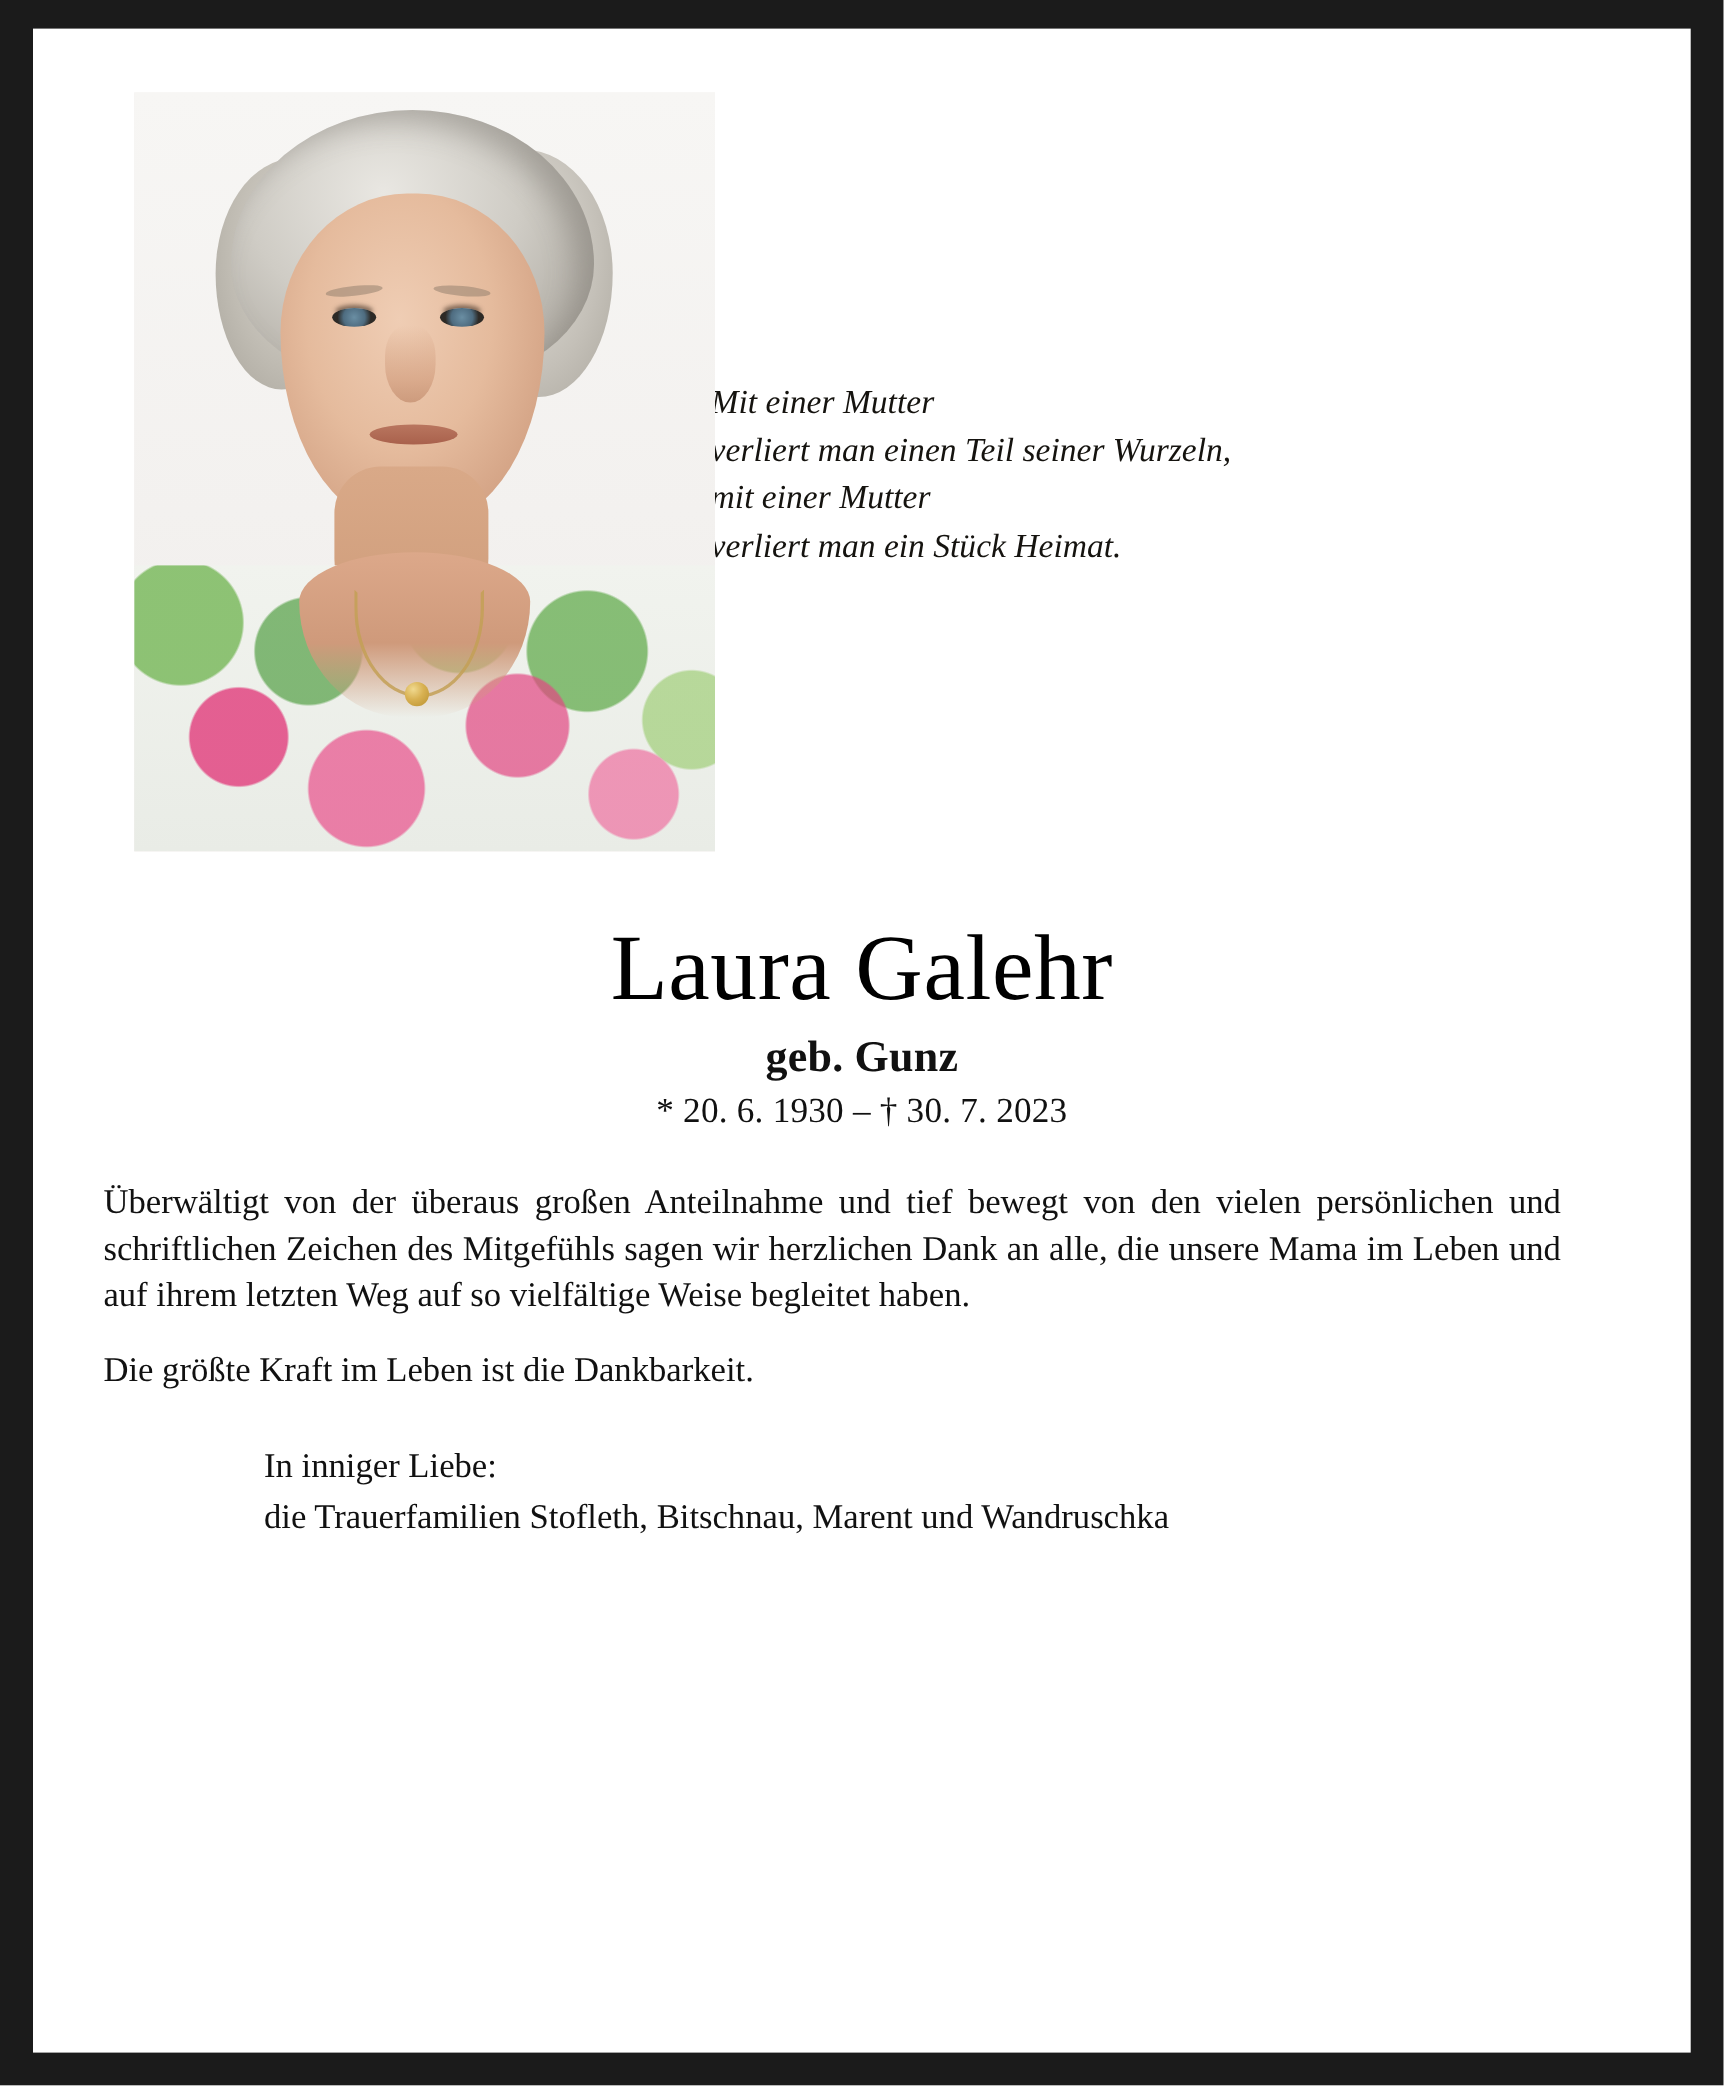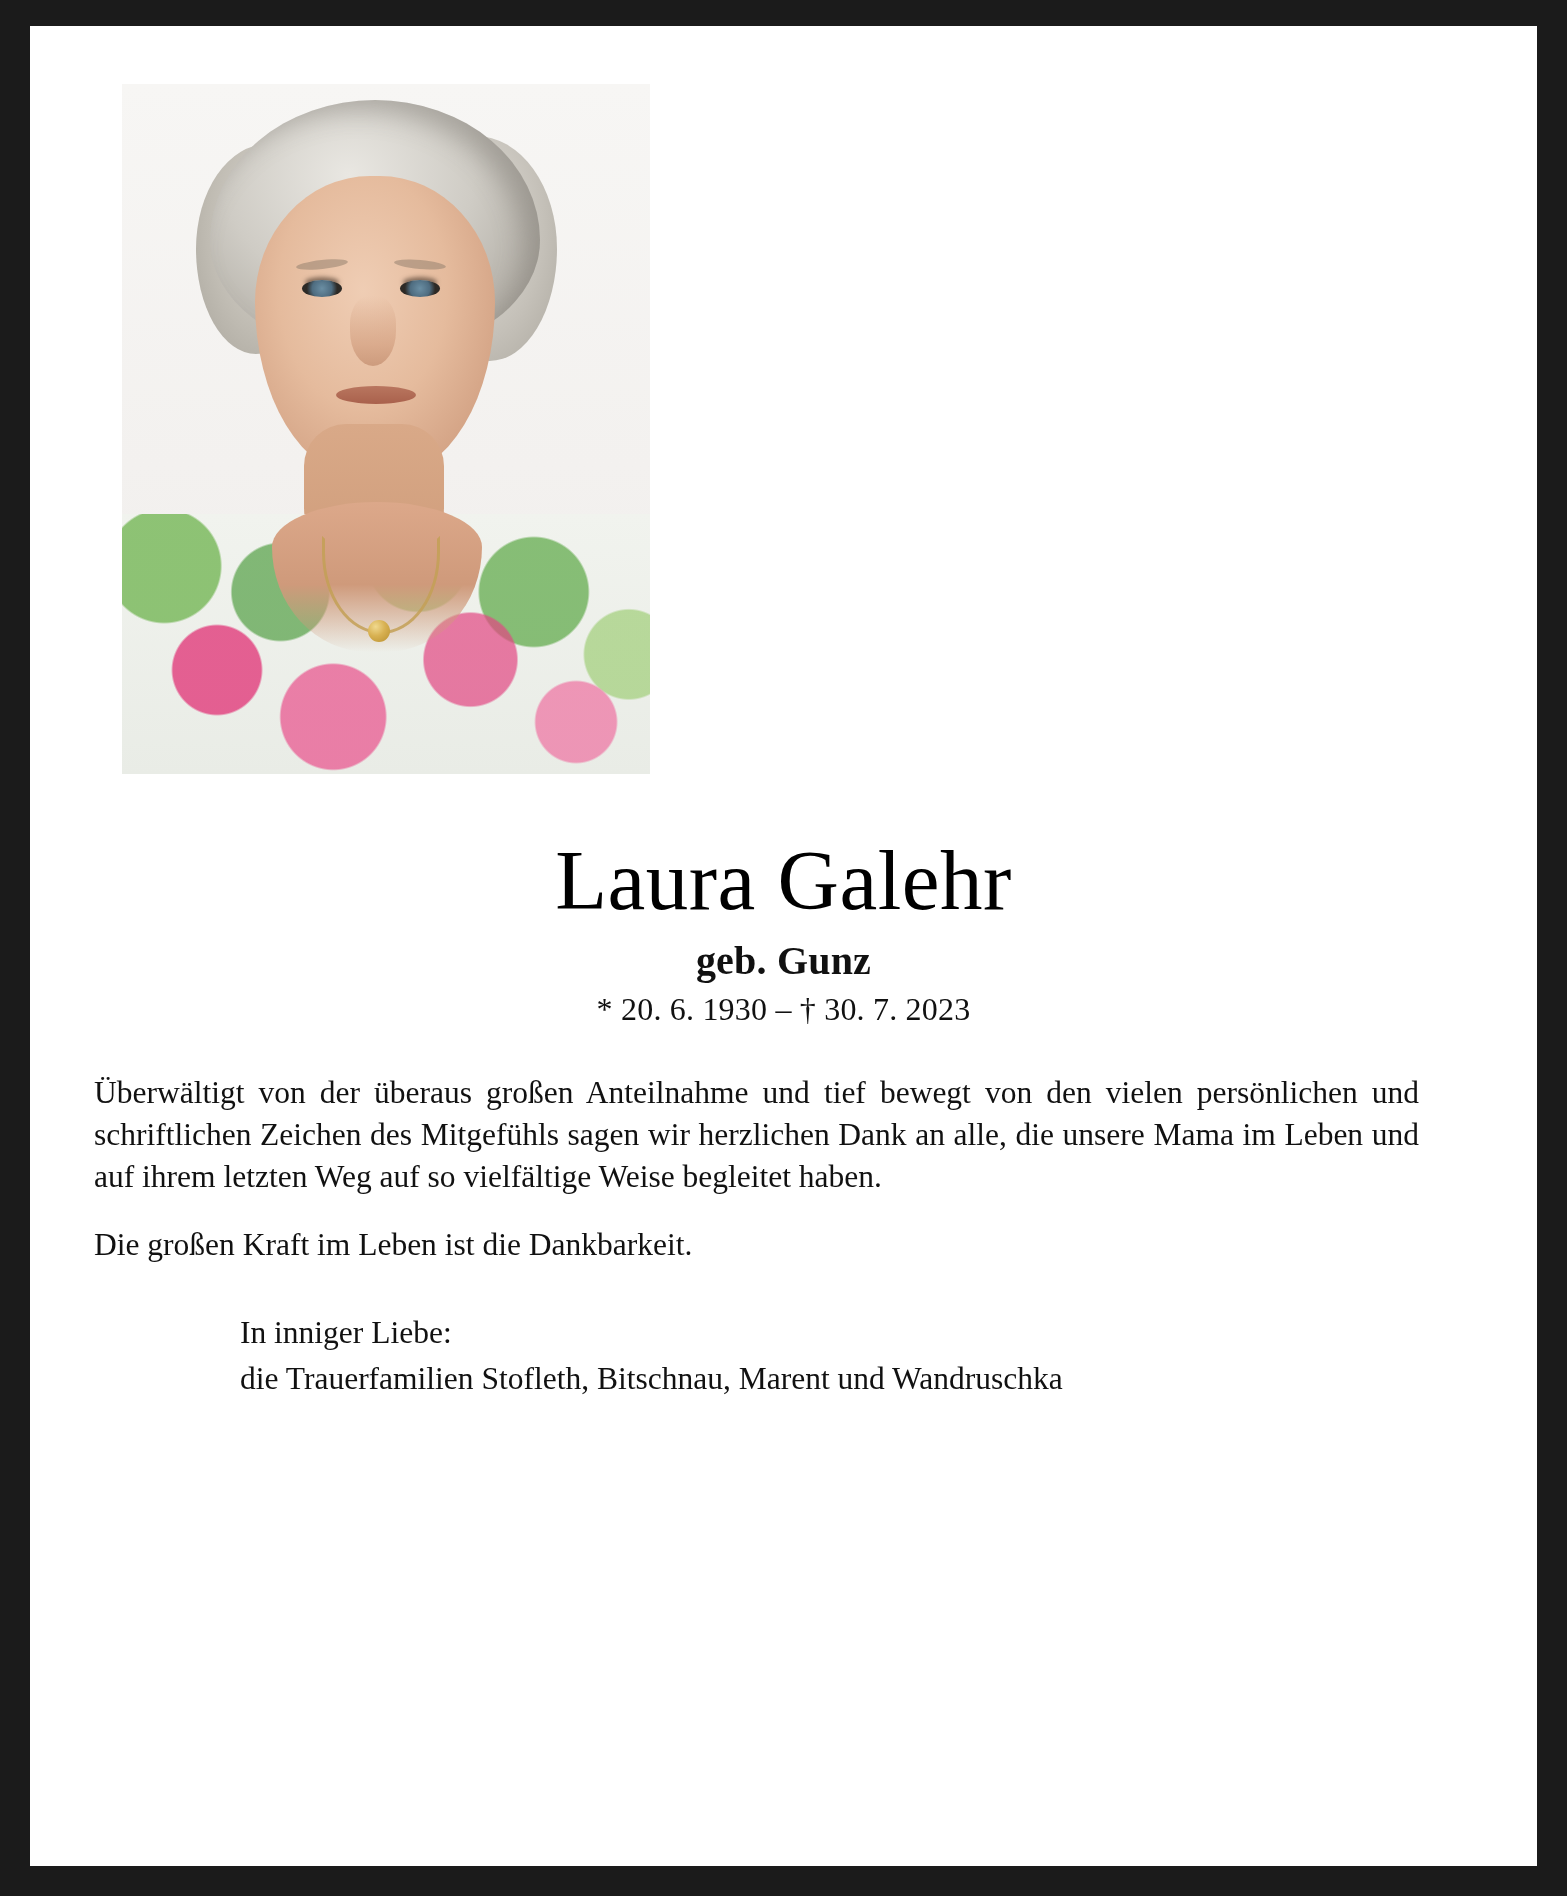--- a/index.html
+++ b/index.html
@@ -254,31 +254,35 @@
           <div class="ph-nose"></div>
           <div class="ph-mouth"></div>
           <div class="ph-neck"></div>
           <div class="ph-body"></div>
           <div class="ph-collar"></div>
           <div class="ph-chain"></div>
           <div class="ph-pendant"></div>
         </div>
       </div>
 
+      <div class="motto">Mit einer Mutter
+verliert man einen Teil seiner Wurzeln,
+mit einer Mutter
+verliert man ein Stück Heimat.</div>
     </div>
 
     <div class="name-block">
       <div class="name">Laura Galehr</div>
       <div class="maiden">geb. Gunz</div>
       <div class="dates">* 20. 6. 1930 – † 30. 7. 2023</div>
     </div>
 
     <div class="body-text">
       <p class="para">Überwältigt von der überaus großen Anteilnahme und tief bewegt von den vielen persönlichen und schriftlichen Zeichen des Mitgefühls sagen wir herzlichen Dank an alle, die unsere Mama im Leben und auf ihrem letzten Weg auf so vielfältige Weise begleitet haben.</p>
-      <p class="para last-left">Die großen Kraft im Leben ist die Dankbarkeit.</p>
+      <p class="para last-left">Die größte Kraft im Leben ist die Dankbarkeit.</p>
     </div>
 
     <div class="closing">
       <div class="closing-line1">In inniger Liebe:</div>
       <div class="closing-line2"><span>die Trauerfamilien </span><b>Stofleth, Bitschnau, Marent</b><span> und </span><b>Wandruschka</b></div>
     </div>
 
 
   </div>
 </div>

